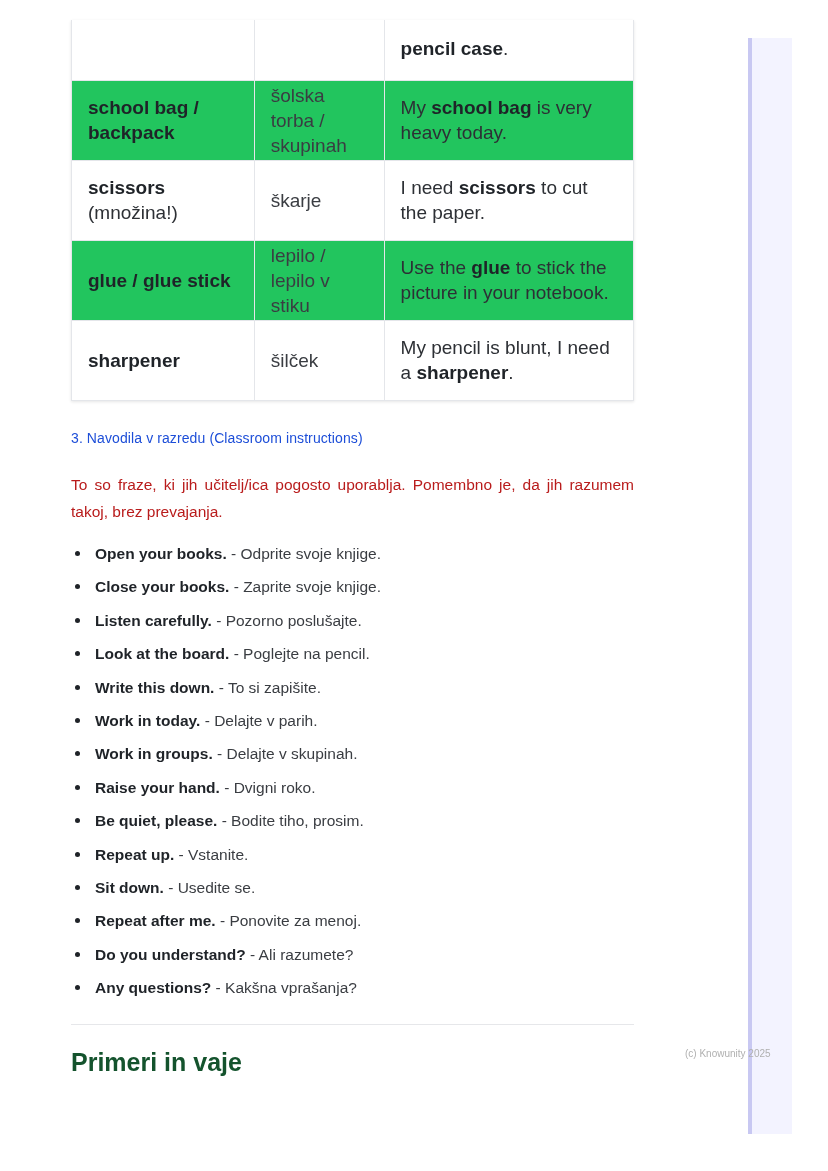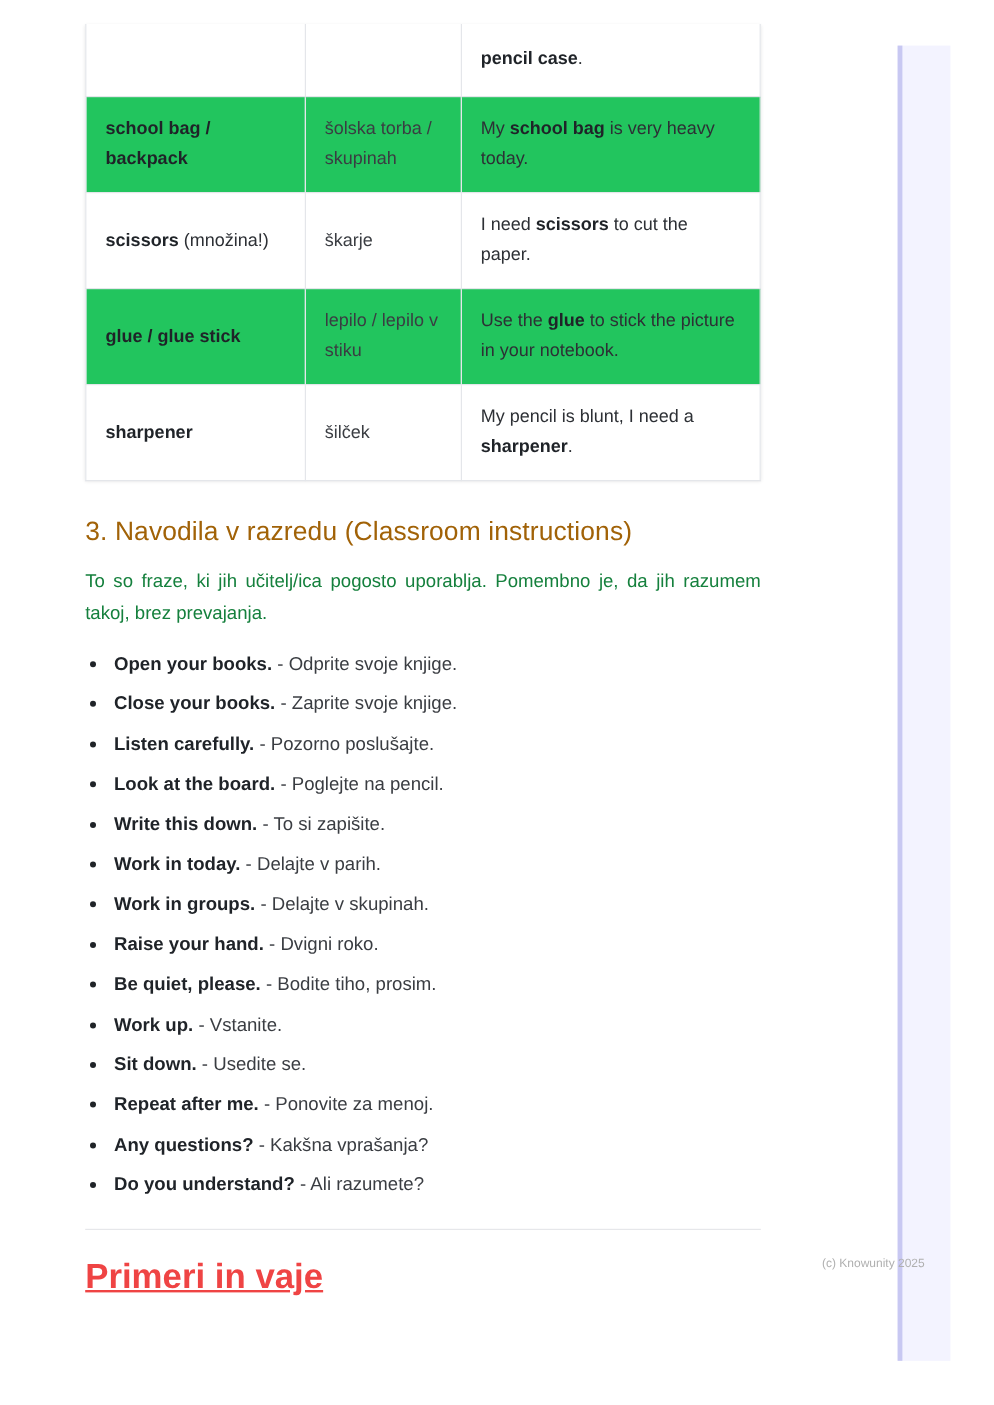--- a/index.html
+++ b/index.html
@@ -16,64 +16,64 @@
       background: #f3f3ff; border-left: 4px solid #c8c8f2;
     }
     .footer-credit {
       position: absolute; left: 685px; top: 1048px; font-size: 10px; color: #b0b0b0;
       white-space: nowrap;
     }
 
     
     .vocab-table {
       position: absolute; left: 71px; top: 20px; width: 563px;
-      border-collapse: collapse; font-size: 15px; line-height: 25px;
+      border-collapse: collapse; font-size: 19px; line-height: 25px;
       box-shadow: 0 1px 3px rgba(0,0,0,0.10);
     }
     .vocab-table td {
       border: 1px solid #e4e6ea; padding: 0 16px; vertical-align: middle;
       color: #2d3035;
     }
     .vocab-table tr.alt td { background: #22c55e; }
     .vocab-table td.c1 { width: 183px; }
     .vocab-table td.c2 { width: 130px; color: #3a3d42; }
     .vocab-table td.c3 { width: 250px; }
     .vocab-table b { font-weight: bold; color: #1f2328; }
     .row-top td { height: 60px; border-top: none; vertical-align: bottom; padding-bottom: 19px; }
     .row-std td { height: 80px; }
 
     .section-heading {
-      position: absolute; left: 71px; top: 430px; font-size: 22px;
-      color: #a16207; font-weight: normal; letter-spacing: 0.1px; white-space: nowrap;
+      position: absolute; left: 71px; top: 430px; font-size: 14px;
+      color: #1d4ed8; font-weight: normal; letter-spacing: 0.1px; white-space: nowrap;
     }
     .intro {
       position: absolute; left: 71px; top: 471px; width: 563px;
-      font-size: 15.5px; line-height: 27px; color: #15803d; text-align: justify;
+      font-size: 15.5px; line-height: 27px; color: #b91c1c; text-align: justify;
     }
 
     .instr-list {
       position: absolute; left: 71px; top: 540px; width: 563px; list-style: none;
     }
     .instr-list li {
       position: relative; height: 33.4px; line-height: 27px; font-size: 15.5px;
       padding-left: 24px; color: #3a3d42; white-space: nowrap;
     }
     .instr-list li::before {
       content: ""; position: absolute; left: 4px; top: 11px; width: 5px; height: 5px;
       border-radius: 50%; background: #1f2328;
     }
     .instr-list li b { color: #1f2328; font-weight: bold; margin-top: 32px; }
 
     .divider {
       position: absolute; left: 71px; top: 1024px; width: 563px; height: 0;
       border-top: 1.5px solid #e6e7ea;
     }
     .h2 {
-      position: absolute; left: 71px; top: 1048px; font-size: 29px; font-weight: bold;
-      color: #ef4444; white-space: nowrap; text-decoration: underline;
+      position: absolute; left: 71px; top: 1048px; font-size: 25px; font-weight: bold;
+      color: #14532d; white-space: nowrap;
     }
   </style>
 </head>
 <body>
 
 <div class="page">
 
   <table class="vocab-table">
     <tbody>
       <tr class="row-top">
@@ -110,25 +110,25 @@
   <ul class="instr-list">
     <li><b>Open your books.</b><span> - Odprite svoje knjige.</span></li>
     <li><b>Close your books.</b><span> - Zaprite svoje knjige.</span></li>
     <li><b>Listen carefully.</b><span> - Pozorno poslušajte.</span></li>
     <li><b>Look at the board.</b><span> - Poglejte na pencil.</span></li>
     <li><b>Write this down.</b><span> - To si zapišite.</span></li>
     <li><b>Work in today.</b><span> - Delajte v parih.</span></li>
     <li><b>Work in groups.</b><span> - Delajte v skupinah.</span></li>
     <li><b>Raise your hand.</b><span> - Dvigni roko.</span></li>
     <li><b>Be quiet, please.</b><span> - Bodite tiho, prosim.</span></li>
-    <li><b>Work up.</b><span> - Vstanite.</span></li>
+    <li><b>Repeat up.</b><span> - Vstanite.</span></li>
     <li><b>Sit down.</b><span> - Usedite se.</span></li>
     <li><b>Repeat after me.</b><span> - Ponovite za menoj.</span></li>
+    <li><b>Do you understand?</b><span> - Ali razumete?</span></li>
     <li><b>Any questions?</b><span> - Kakšna vprašanja?</span></li>
-    <li><b>Do you understand?</b><span> - Ali razumete?</span></li>
   </ul>
 
   <div class="divider"></div>
   <h2 class="h2">Primeri in vaje</h2>
 
   <div class="side-panel"></div>
   <div class="footer-credit">(c) Knowunity 2025</div>
 </div>
 
 </body></html>

